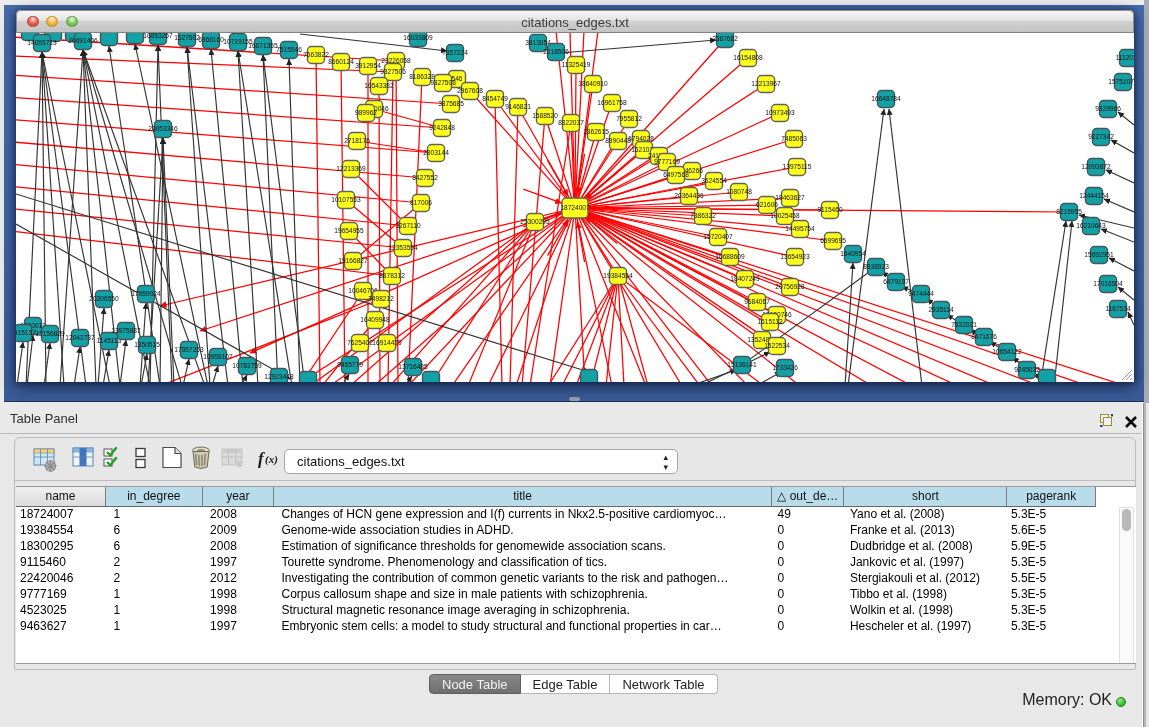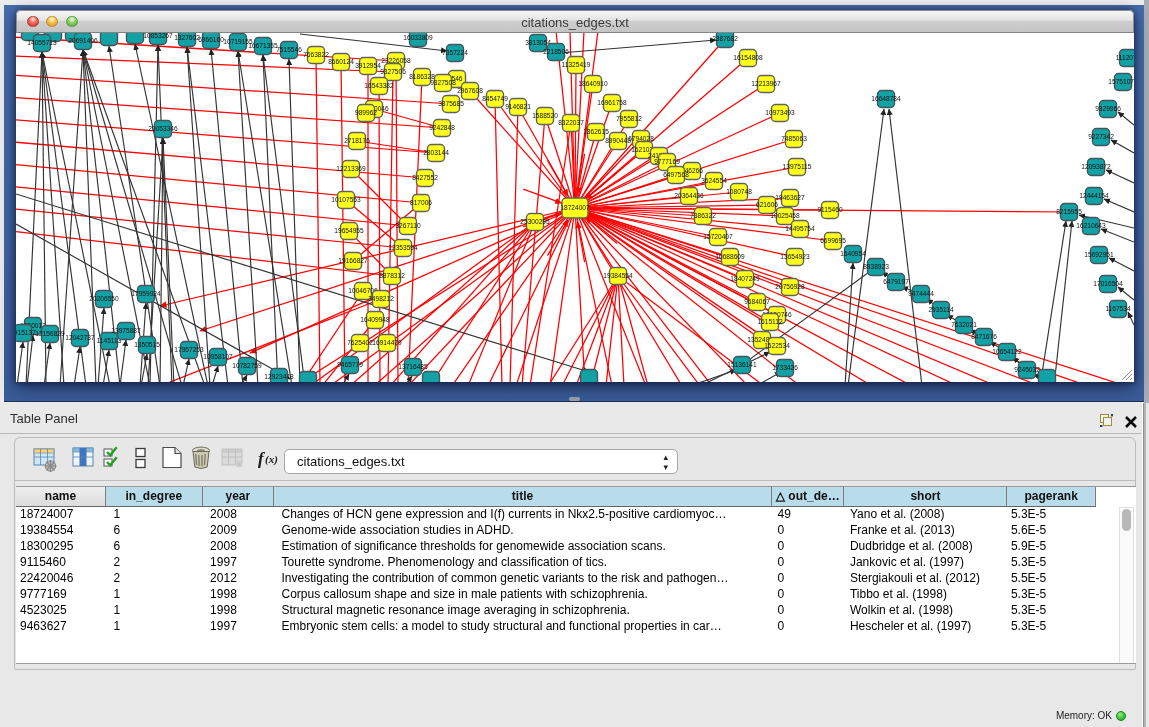--- a/index.html
+++ b/index.html
@@ -29,32 +29,32 @@
 #panel{position:absolute;left:14px;top:34px;width:1122px;height:233px;background:#e7e7e7;
   border:1px solid #bcbcbc;border-radius:6px 6px 2px 2px}
 #toolbar{position:absolute;left:0;top:0;width:100%;height:43px;border-bottom:1px solid #bdbdbd}
 #combo{position:absolute;left:269px;top:11px;width:394px;height:25px;background:#fff;
   border:1px solid #a6a6a6;border-radius:5px;font-size:13px;color:#111;line-height:23px;padding-left:12px}
 #combo .ar{position:absolute;right:9px;top:2px;font-size:9px;color:#222;line-height:10px;text-align:center}
 #tbl{position:absolute;left:1px;top:48px;width:1120px;height:178px;background:#fff;overflow:hidden;
   border-top:1px solid #9a9a9a;border-bottom:1px solid #9a9a9a}
 table{border-collapse:collapse;table-layout:fixed;width:1080px;font-size:12px}
 th{height:19px;background:#b9dcea;border-right:1px solid #7c7c7c;border-bottom:1px solid #666;
-  font-weight:bold;text-align:center;color:#111;overflow:hidden;white-space:nowrap}
+  font-weight:normal;text-align:center;color:#111;overflow:hidden;white-space:nowrap}
 th.g{background:linear-gradient(180deg,#efefef,#dcdcdc)}
 td{height:16px;padding:0 0 0 4px;overflow:hidden;white-space:nowrap;color:#000}
 #sb{position:absolute;right:2px;top:20px;width:15px;height:157px;background:#fafafa;border:1px solid #e0e0e0}
 #sb .th{position:absolute;left:2px;top:1px;width:9px;height:22px;background:#b8b8b8;border-radius:5px}
 #tabs{position:absolute;left:429px;top:271px;height:20px;display:flex;font-size:13px}
 #tabs div{height:20px;line-height:19px;padding:0 12px;background:#fff;border:1px solid #b5b5b5;
   border-left:none;color:#222}
 #tabs div:first-child{background:linear-gradient(180deg,#888,#6e6e6e);color:#f2f2f2;
   border:1px solid #5f5f5f;border-radius:4px 0 0 4px}
 #tabs div:last-child{border-radius:0 4px 4px 0}
-#status{position:absolute;right:23px;bottom:6px;font-size:10px;color:#222}
+#status{position:absolute;right:23px;bottom:18px;font-size:16px;color:#222}
 #mem{display:inline-block;width:10px;height:10px;border-radius:50%;vertical-align:-2px;margin-left:4px;
   background:radial-gradient(circle at 35% 30%,#8af07e,#2eb82a 70%);border:1px solid #1c7d1a}
 #tp .rs{position:absolute;right:3px;top:0;width:4px;height:324px;background:#8e8e8e;border-right:2px solid #b5b5b5;border-left:1px solid #fff}
 </style></head><body>
 <div id="desktop"></div>
 <div id="rstrip"></div>
 <div style="position:absolute;left:569px;top:397px;width:11px;height:4px;background:#9aa2b4;border-radius:2px"></div>
 <div id="gwin">
 <div id="canvas"><svg width="1118" height="349" viewBox="16 32 1118 349">
         <defs>
@@ -687,14 +687,19 @@
               <td style="width:162px;padding-left:6px">Hescheler et al. (1997)</td>
               <td style="width:88px">5.3E-5</td>
             </tr>
           </tbody>
         </table>
         <div id="sb">
           <div class="th"></div>
         </div>
       </div>
 </div>
+<div id="tabs">
+      <div>Node Table</div>
+      <div>Edge Table</div>
+      <div>Network Table</div>
+    </div>
 <div id="status">Memory: OK<span id="mem"></span></div>
     <div class="rs"></div>
   </div>
 </body></html>

